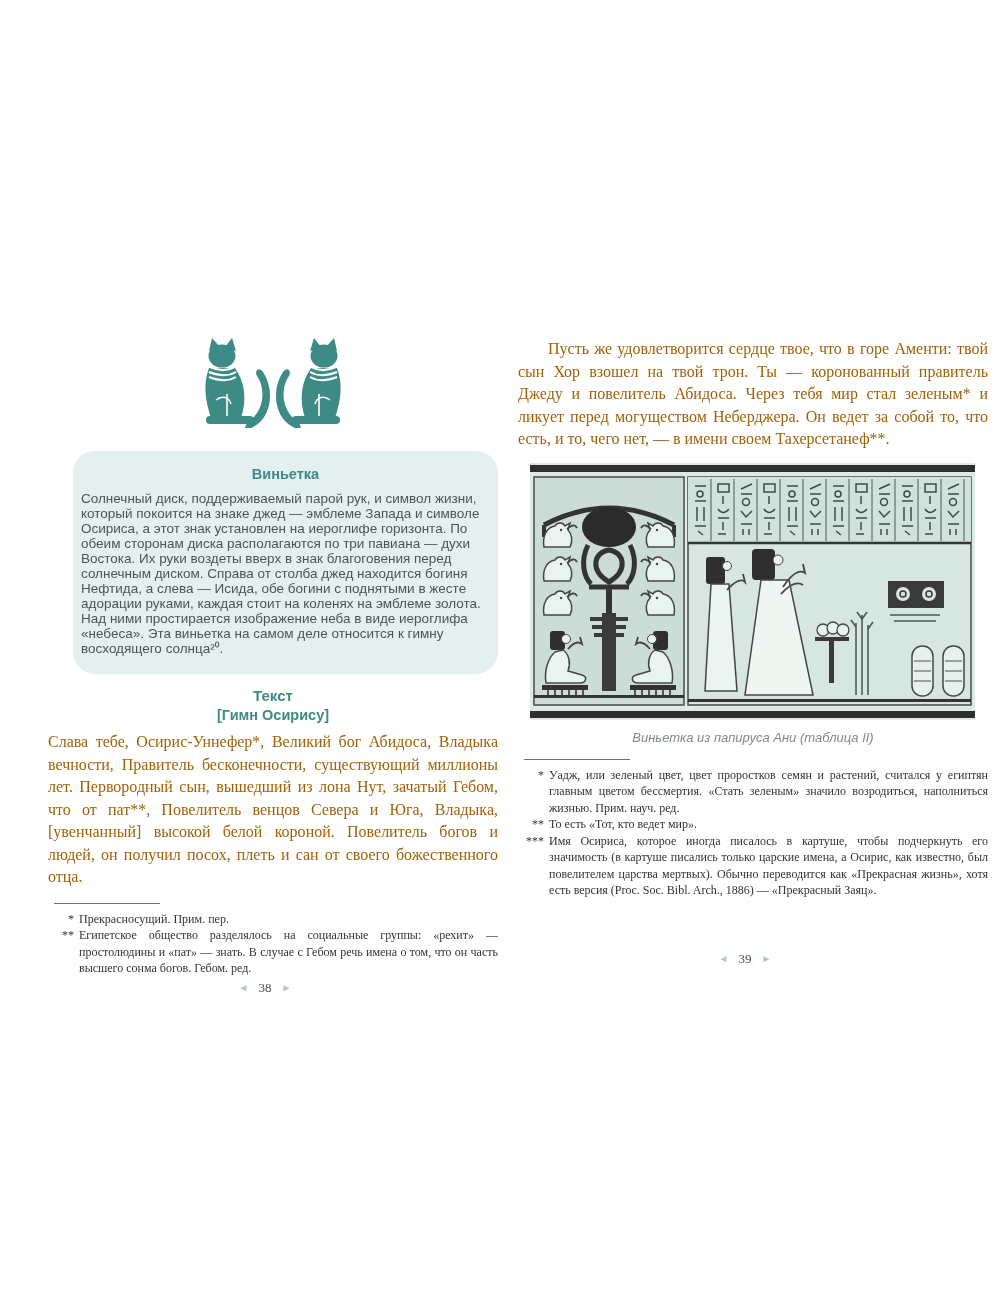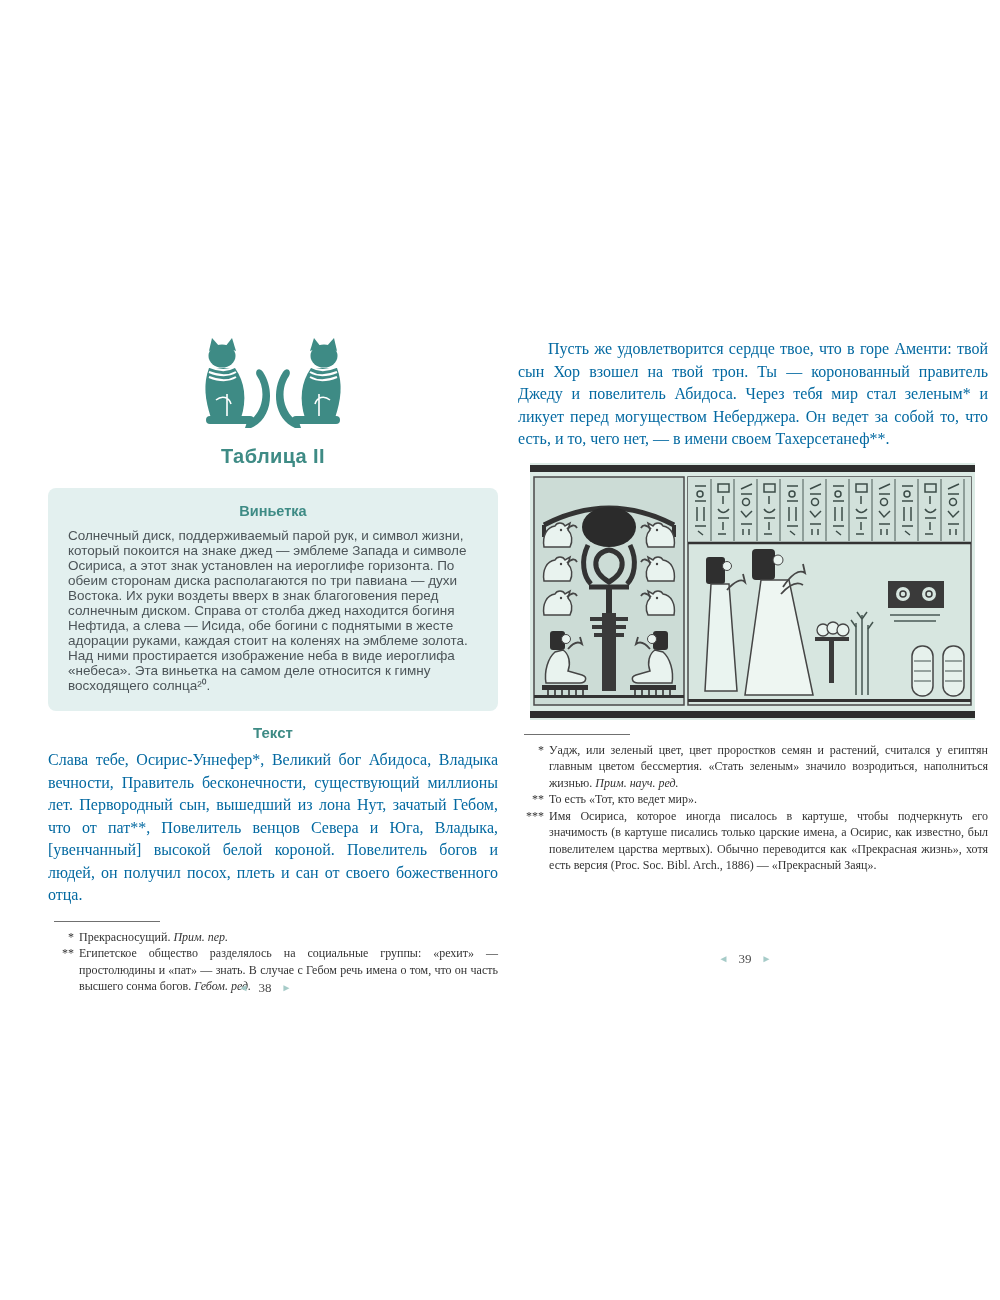--- a/index.html
+++ b/index.html
@@ -3,34 +3,34 @@
 <meta charset="utf-8">
 <style>
   html,body{margin:0;padding:0;background:#ffffff;}
   .sheet{position:relative;width:1000px;height:1300px;background:#ffffff;overflow:hidden;
          font-family:"Liberation Sans",sans-serif;}
   
   .page-left{position:absolute;left:48px;top:336px;width:450px;}
   .ornament{width:172px;margin:0 auto;display:block;}
   .page-title{text-align:center;margin:14px 0 0;font-weight:700;font-size:20px;
               letter-spacing:.02em;color:#3e8b85;font-family:"Liberation Sans",sans-serif;}
-  .vignette-box{margin-top:20px;background:#e3f0ef;border-radius:8px;padding:15px 20px 18px;}
+  .vignette-box{margin-top:20px;background:#e3f0ef;border-radius:22px;padding:15px 8px 18px;margin-left:25px;}
   .box-heading{text-align:center;font-weight:700;font-size:14.5px;color:#3e8b85;margin:0 0 9px;}
   .box-body{margin:0;font-size:13.5px;line-height:15px;color:#4c5458;}
   .text-heading{text-align:center;font-weight:700;font-size:15px;color:#3e8b85;margin:13px 0 0;}
   .text-subheading{text-align:center;font-weight:700;font-size:14.5px;color:#3e8b85;margin:3px 0 0;}
-  .serif{font-family:"Liberation Serif",serif;font-size:16px;line-height:22.5px;color:#0369a1;
+  .serif{font-family:"Liberation Serif",serif;font-size:16px;line-height:22.5px;color:#a16207;
          text-align:justify;margin:8px 0 0;}
   .indent{text-indent:30px;}
   .fn-rule{width:106px;height:1px;background:#707070;margin:14px 0 0 6px;}
   .footnotes{margin-top:7px;}
   .fn-row{display:flex;font-family:"Liberation Serif",serif;font-size:12px;line-height:16.5px;color:#333;}
   .fn-marker{width:26px;flex:none;text-align:right;padding-right:5px;}
   .fn-text{flex:1;text-align:justify;}
-  .fn-note{font-style:italic;}
+  .fn-note{}
   
   .page-right{position:absolute;left:518px;top:338px;width:470px;}
   .page-right .first{margin:0;}
   figure{margin:12px 0 0;}
   .papyrus{display:block;margin-left:12px;}
   figcaption{text-align:center;font-style:italic;font-size:13px;color:#84898c;margin-top:10px;
              font-family:"Liberation Sans",sans-serif;}
   .after-figure{margin-top:20px;}
   
   .pagination{position:absolute;top:951px;width:120px;text-align:center;
@@ -56,28 +56,28 @@
           <polygon points="30,9 37,0 41,13" fill="#3e8b85"></polygon>
           <path d="M15,29 C24,33 33,33 40,29 M14,34 C24,38 34,38 41,34 M14,39 C24,43 34,43 41,39" stroke="#ffffff" stroke-width="2" fill="none"></path>
           <path d="M32,56 L32,79 M21,62 C27,57 34,59 36,66" stroke="#ffffff" stroke-width="1.6" fill="none"></path>
           <rect x="11" y="78" width="48" height="8" rx="4" fill="#3e8b85"></rect>
         </g>
       </defs>
       <use href="#cat" x="8" y="2"></use>
       <use href="#cat" transform="translate(164,2) scale(-1,1)"></use>
     </svg>
 
-    <h1 class="page-title">Таблица II</h1>
 
     <section class="vignette-box">
       <h2 class="box-heading">Виньетка</h2>
       <p class="box-body">Солнечный диск, поддерживаемый парой рук, и символ жизни, который покоится на знаке джед — эмблеме Запада и символе Осириса, а этот знак установлен на иероглифе горизонта. По обеим сторонам диска располагаются по три павиана — духи Востока. Их руки воздеты вверх в знак благоговения перед солнечным диском. Справа от столба джед находится богиня Нефтида, а слева — Исида, обе богини с поднятыми в жесте адорации руками, каждая стоит на коленях на эмблеме золота. Над ними простирается изображение неба в виде иероглифа «небеса». Эта виньетка на самом деле относится к гимну восходящего солнца²⁰.</p>
     </section>
 
     <h3 class="text-heading">Текст</h3>
+    <h4 class="text-subheading">[Гимн Осирису]</h4>
     <p class="serif">Слава тебе, Осирис-Уннефер*, Великий бог Абидоса, Владыка вечности, Правитель бесконечности, существующий миллионы лет. Первородный сын, вышедший из лона Нут, зачатый Гебом, что от пат**, Повелитель венцов Севера и Юга, Владыка, [увенчанный] высокой белой короной. Повелитель богов и людей, он получил посох, плеть и сан от своего божественного отца.</p>
 
     <div class="fn-rule"></div>
     <div class="footnotes">
       <div class="fn-row">
         <span class="fn-marker">*</span>
         <span class="fn-text"><span>Прекрасносущий. </span><span class="fn-note">Прим. пер.</span></span>
       </div>
       <div class="fn-row">
         <span class="fn-marker">**</span>
@@ -207,20 +207,21 @@
             <path d="M326,164 l-5,-7 M332,156 l-5,-7 M332,156 l5,-7 M338,166 l5,-7"></path>
           </g>
           <g>
             <rect x="382" y="183" width="21" height="50" rx="10" fill="#e6f1ec" stroke="#454545" stroke-width="1.5"></rect>
             <rect x="413" y="183" width="21" height="50" rx="10" fill="#e6f1ec" stroke="#454545" stroke-width="1.5"></rect>
             <path d="M384,198 h17 M384,208 h17 M384,218 h17 M415,198 h17 M415,208 h17 M415,218 h17" stroke="#455550" stroke-width="1.2"></path>
           </g>
           <rect x="158" y="236" width="283" height="3" fill="#333333"></rect>
         </g>
       </svg>
+      <figcaption>Виньетка из папируса Ани (таблица II)</figcaption>
     </figure>
 
 
     <div class="fn-rule"></div>
     <div class="footnotes">
       <div class="fn-row">
         <span class="fn-marker">*</span>
         <span class="fn-text"><span>Уадж, или зеленый цвет, цвет проростков семян и растений, считался у египтян главным цветом бессмертия. «Стать зеленым» значило возродиться, наполниться жизнью. </span><span class="fn-note">Прим. науч. ред.</span></span>
       </div>
       <div class="fn-row">

